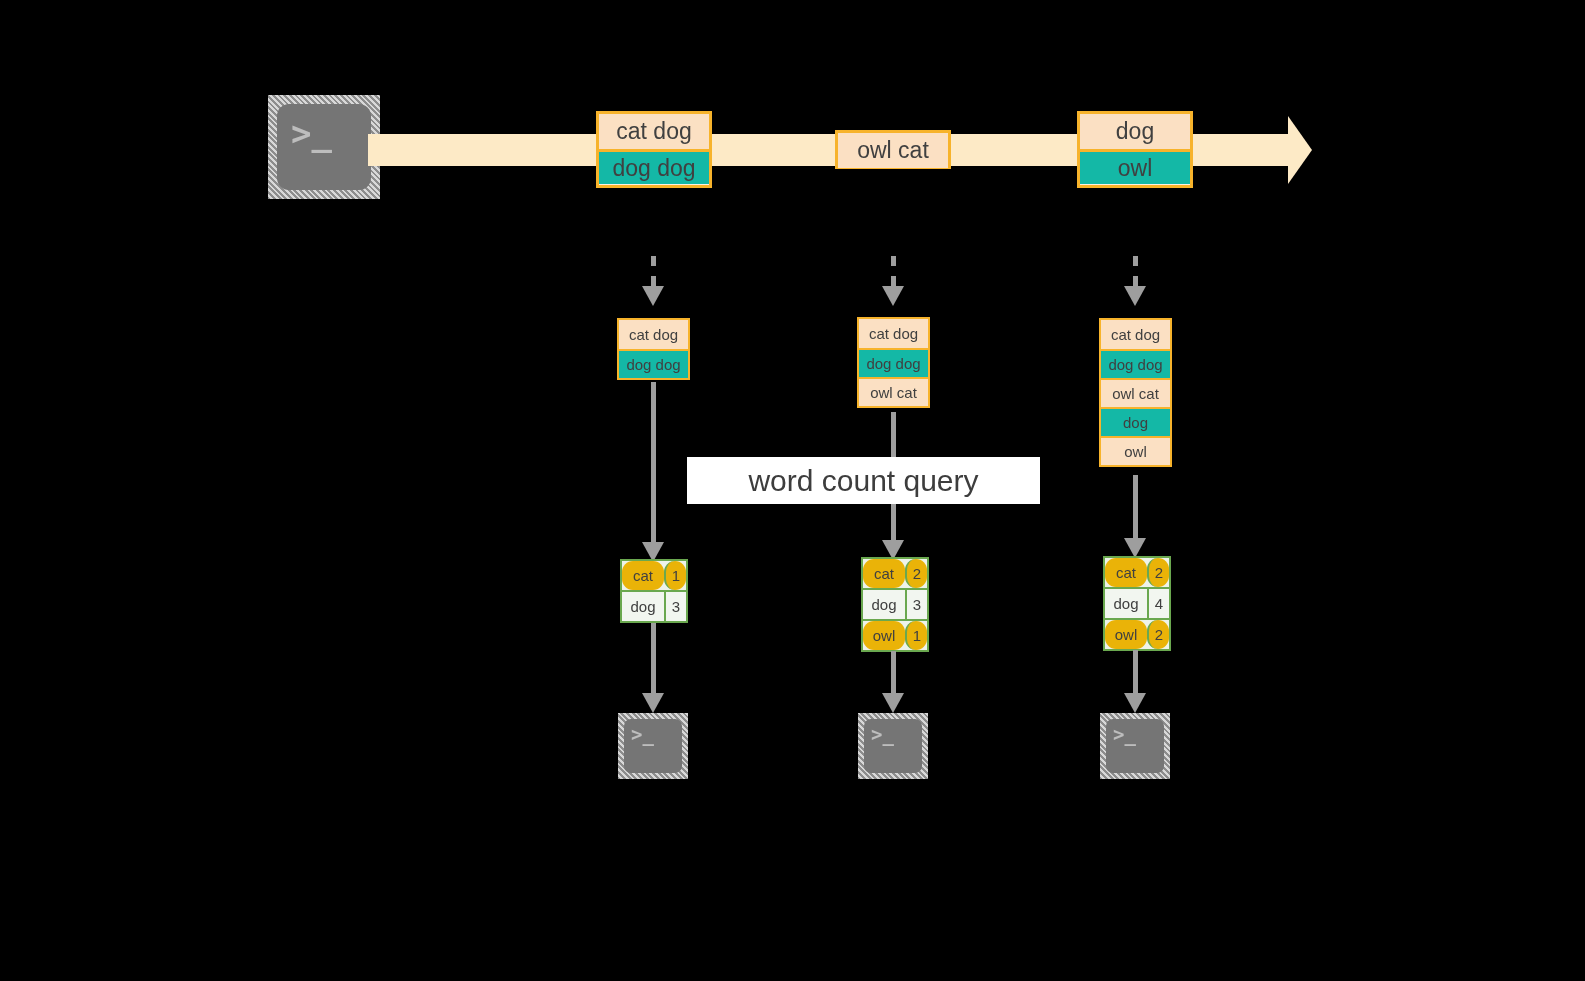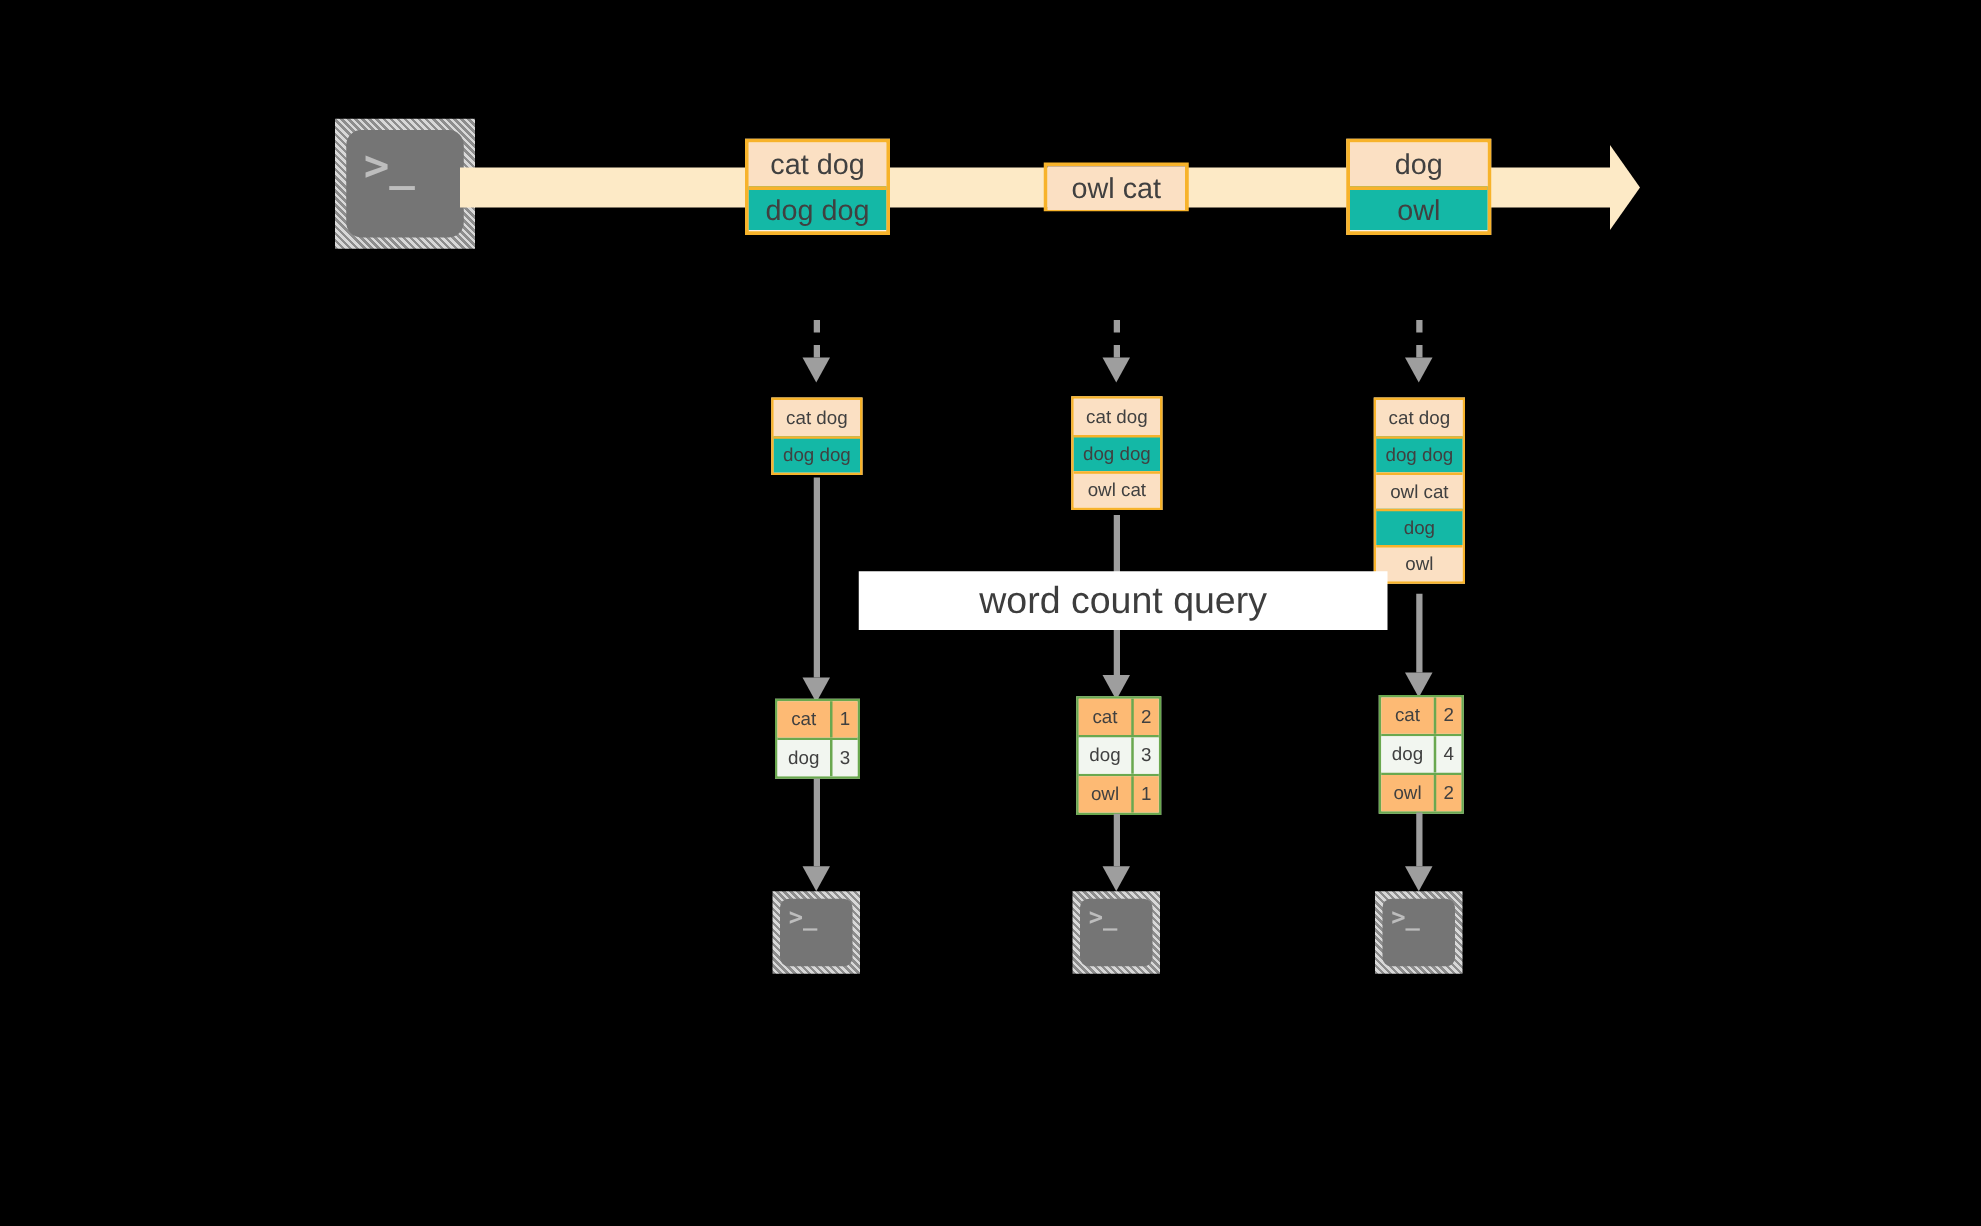--- a/index.html
+++ b/index.html
@@ -120,21 +120,21 @@
   .gcell {
     box-sizing: border-box;
     display: flex;
     align-items: center;
     justify-content: center;
     font-size: 15px;
     color: #404040;
   }
   .gcell.key { width: 42px; }
   .gcell.val { width: 22px; border-left: 2px solid #6aa84f; }
-  .grow.shadeA .gcell { background: #fdba74; }
+  .grow.shadeA .gcell { background: #eab308; border-radius: 11px; }
   .grow.shadeB .gcell { background: #f2f6f0; }
 
   
   .vline {
     position: absolute;
     width: 5px;
     background: #9e9e9e;
   }
   .vline.dashed {
     background: none;
@@ -148,21 +148,21 @@
     border-left: 11px solid transparent;
     border-right: 11px solid transparent;
     border-top: 20px solid #9e9e9e;
   }
 
   
   .banner {
     position: absolute;
     left: 687px;
     top: 457px;
-    width: 423px;
+    width: 353px;
     height: 47px;
     background: #ffffff;
     display: flex;
     align-items: center;
     justify-content: center;
   }
   .banner-label {
     font-size: 30px;
     color: #3d3d3d;
     white-space: nowrap;

